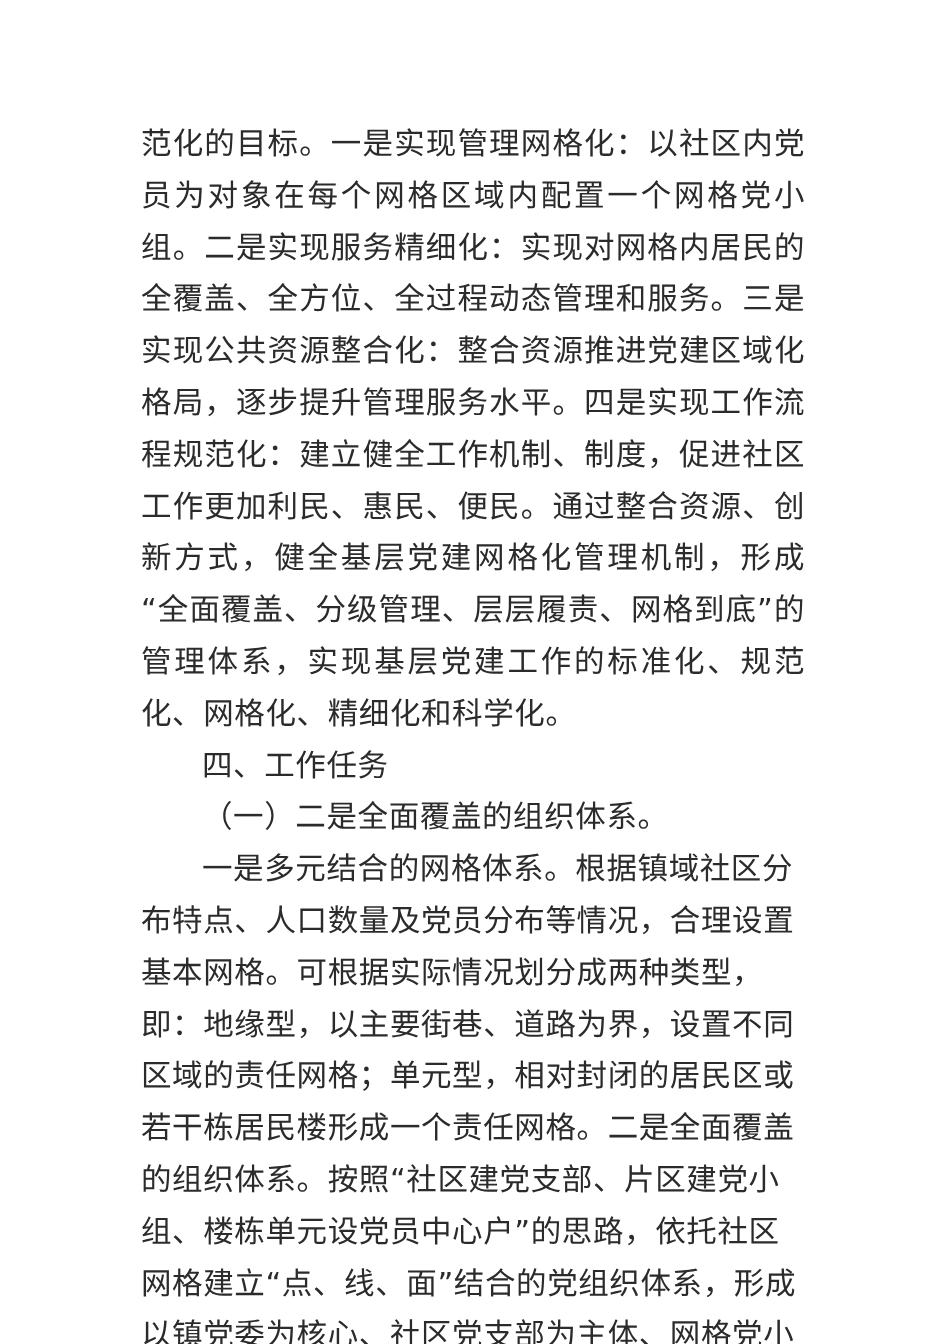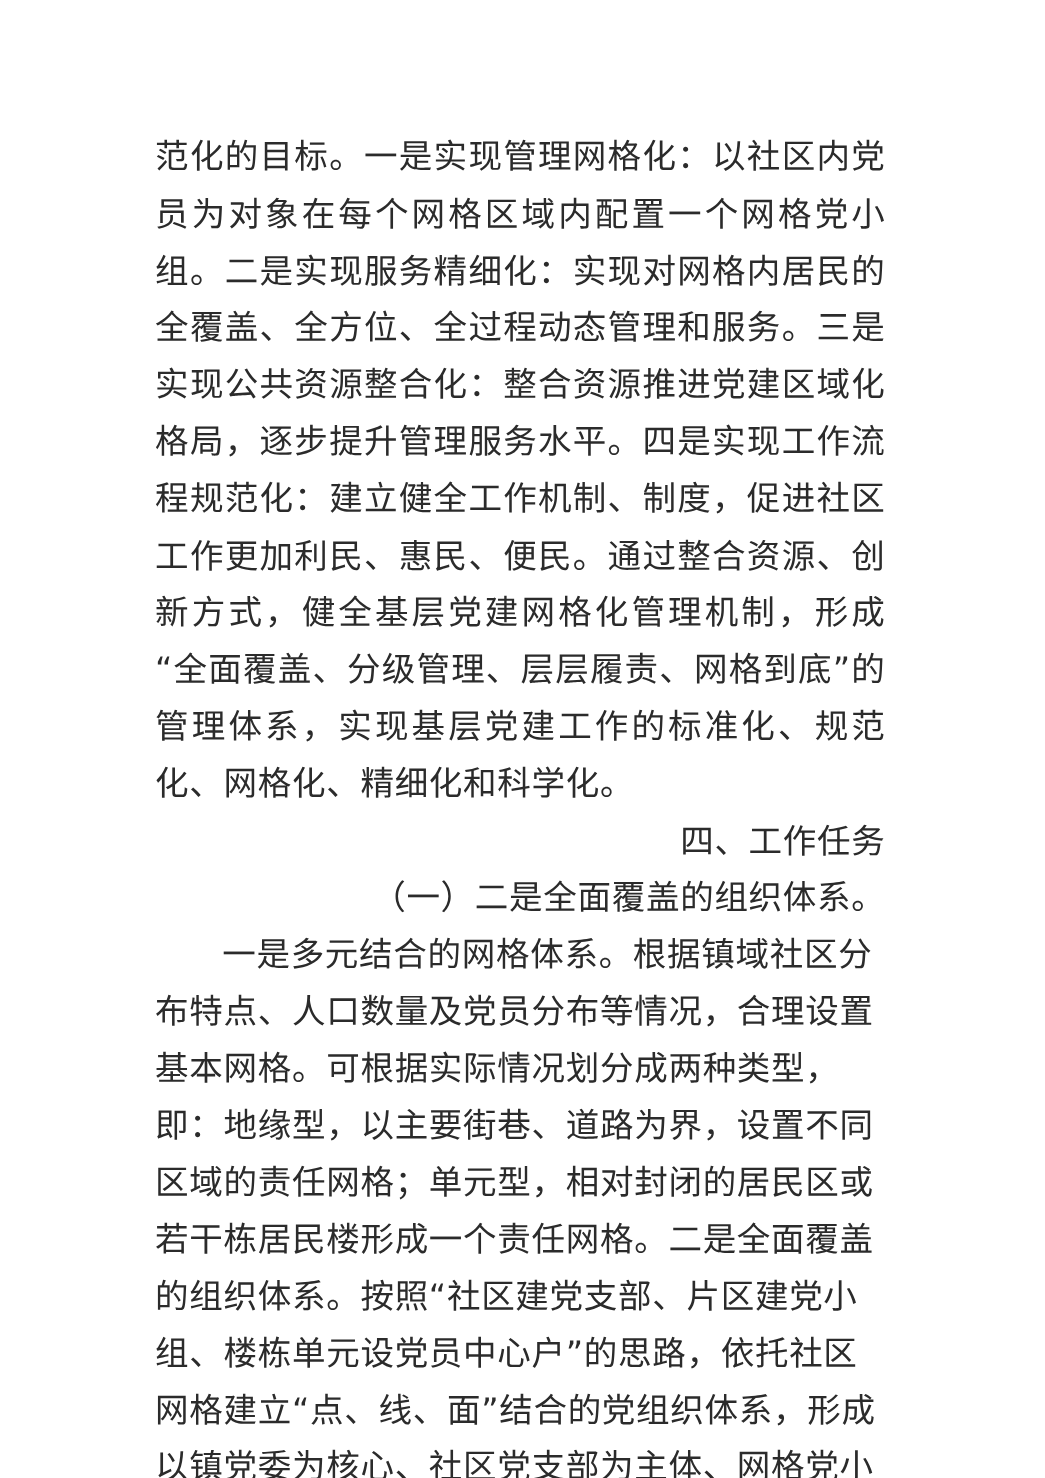--- a/index.html
+++ b/index.html
@@ -48,21 +48,21 @@
     margin: 0;
     text-indent: 2em;
     letter-spacing: 0.02em;
   }
 
   
   .heading {
     margin: 0;
     text-indent: 2em;
     letter-spacing: 0.02em;
-    text-align: right;
+    text-align: left;
   }
 
   
   .para-tail {
     text-align: left;
   }
 </style>
 </head>
 <body>
 

